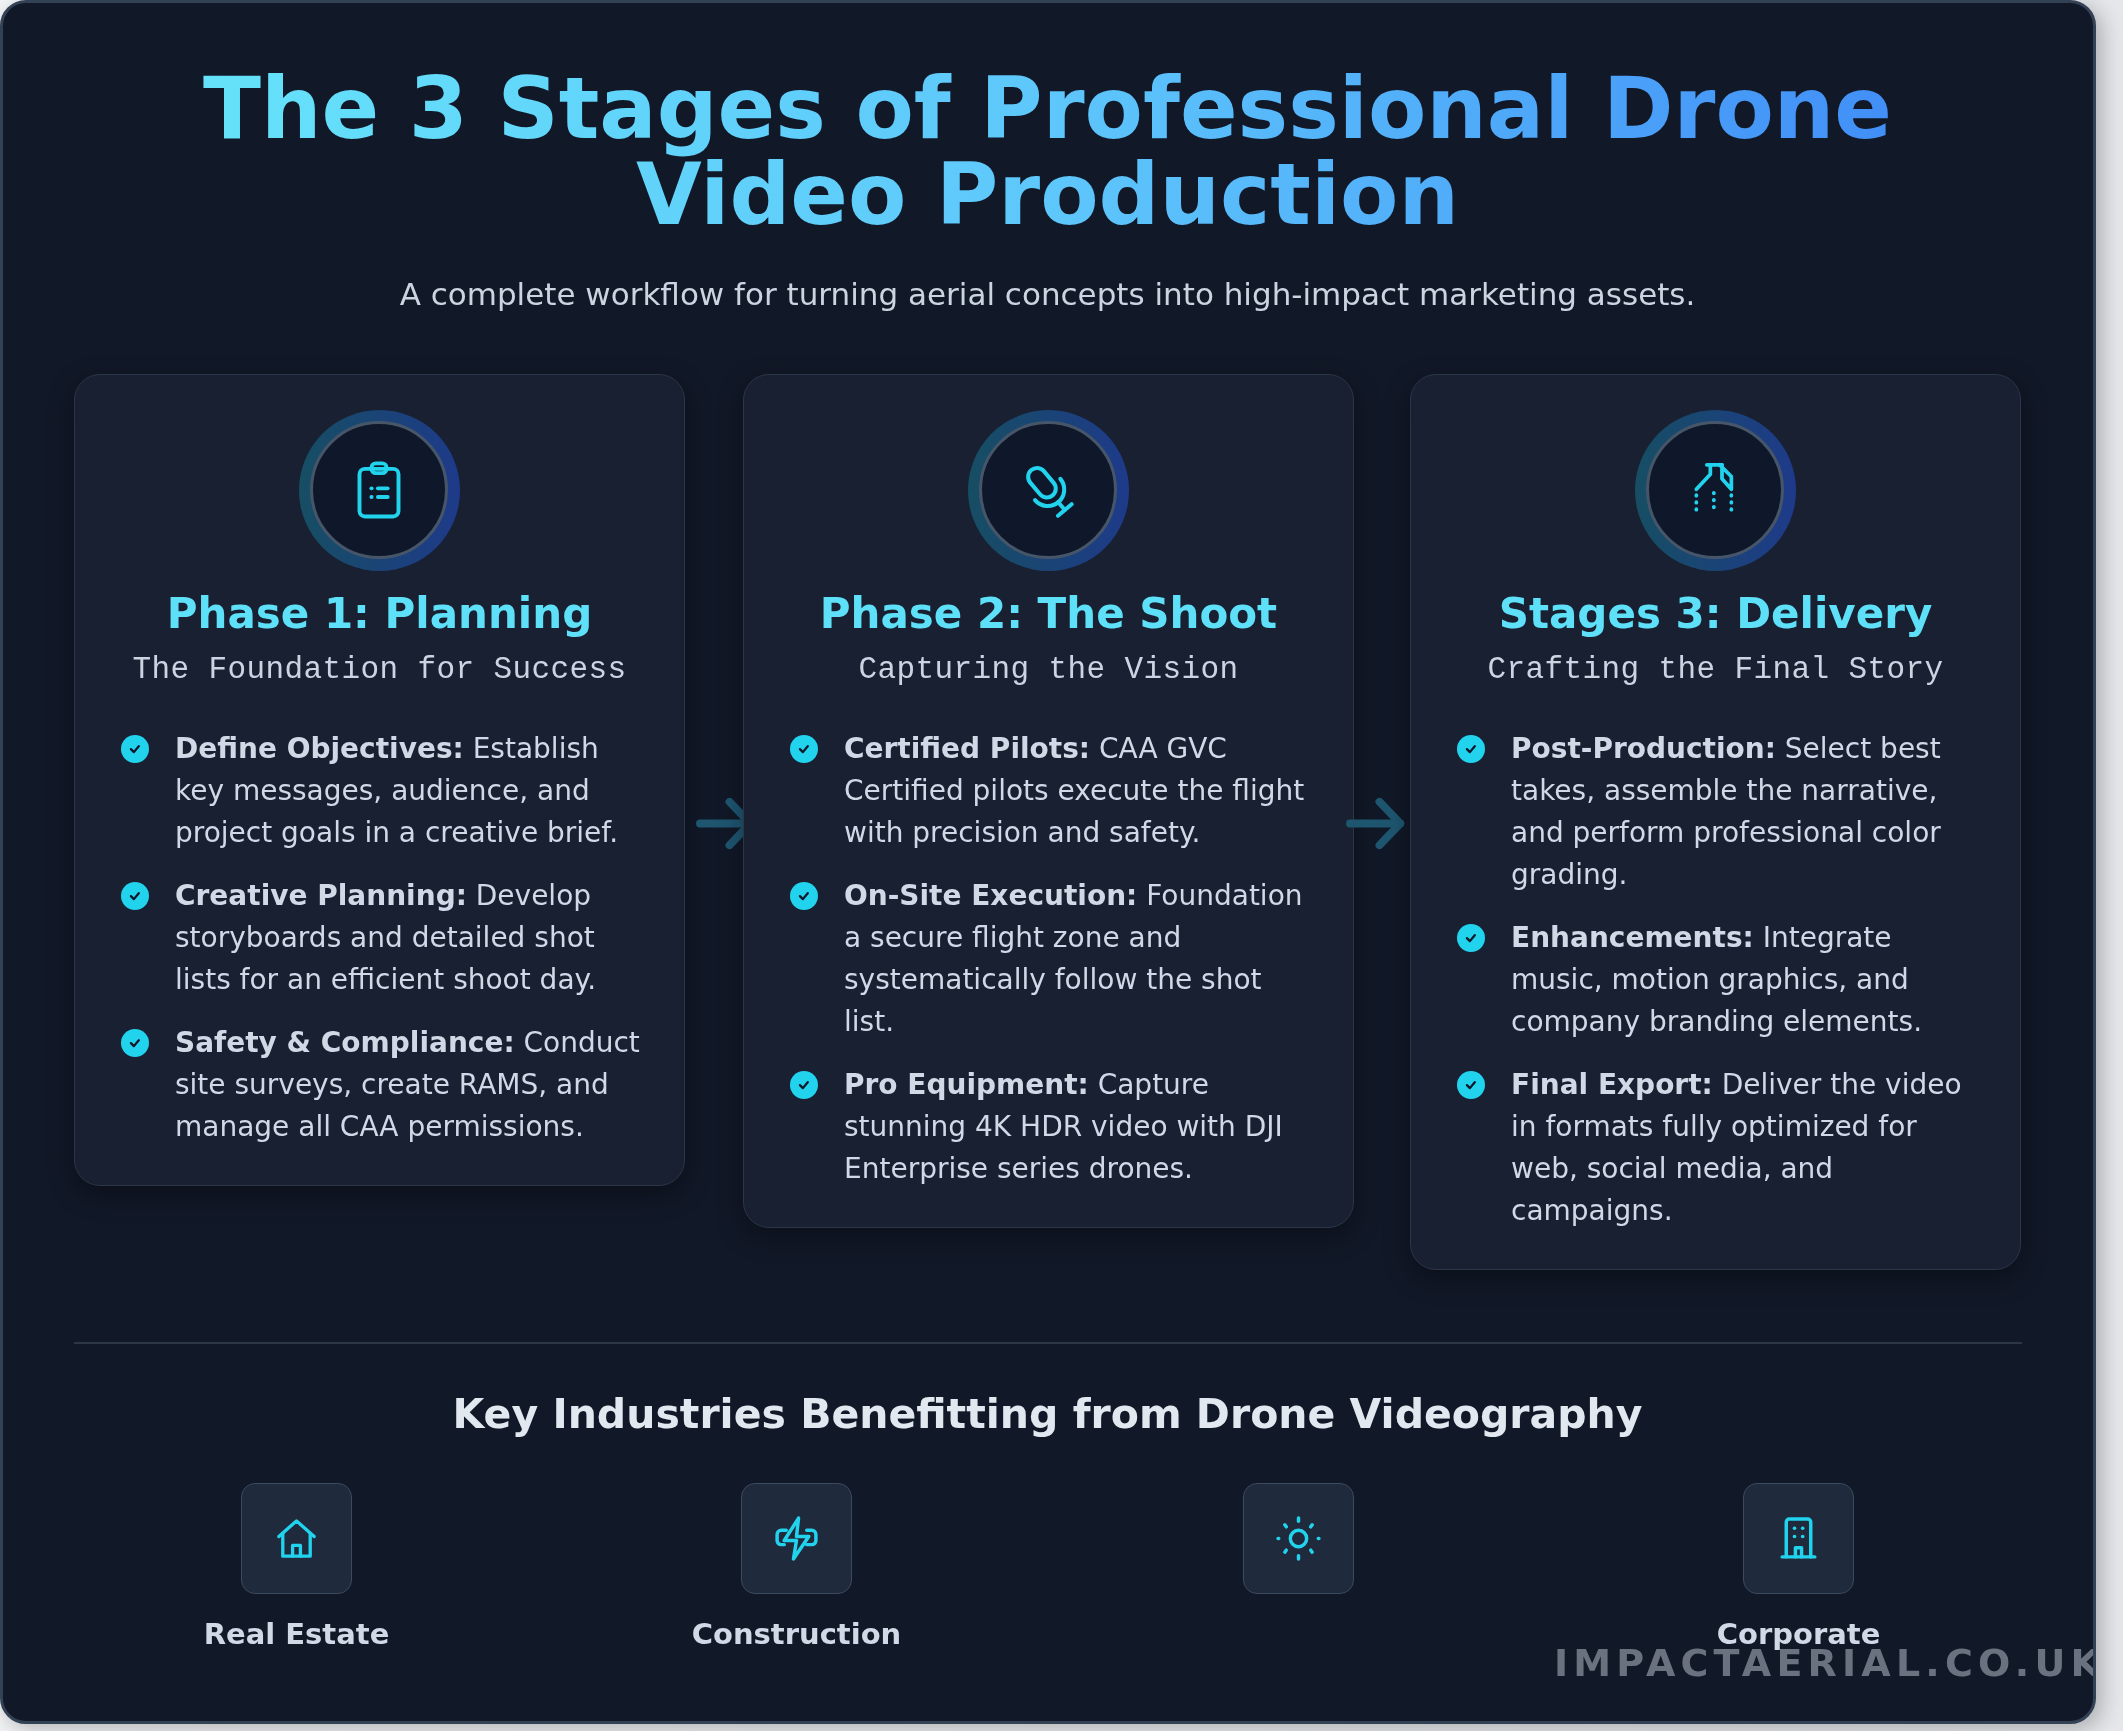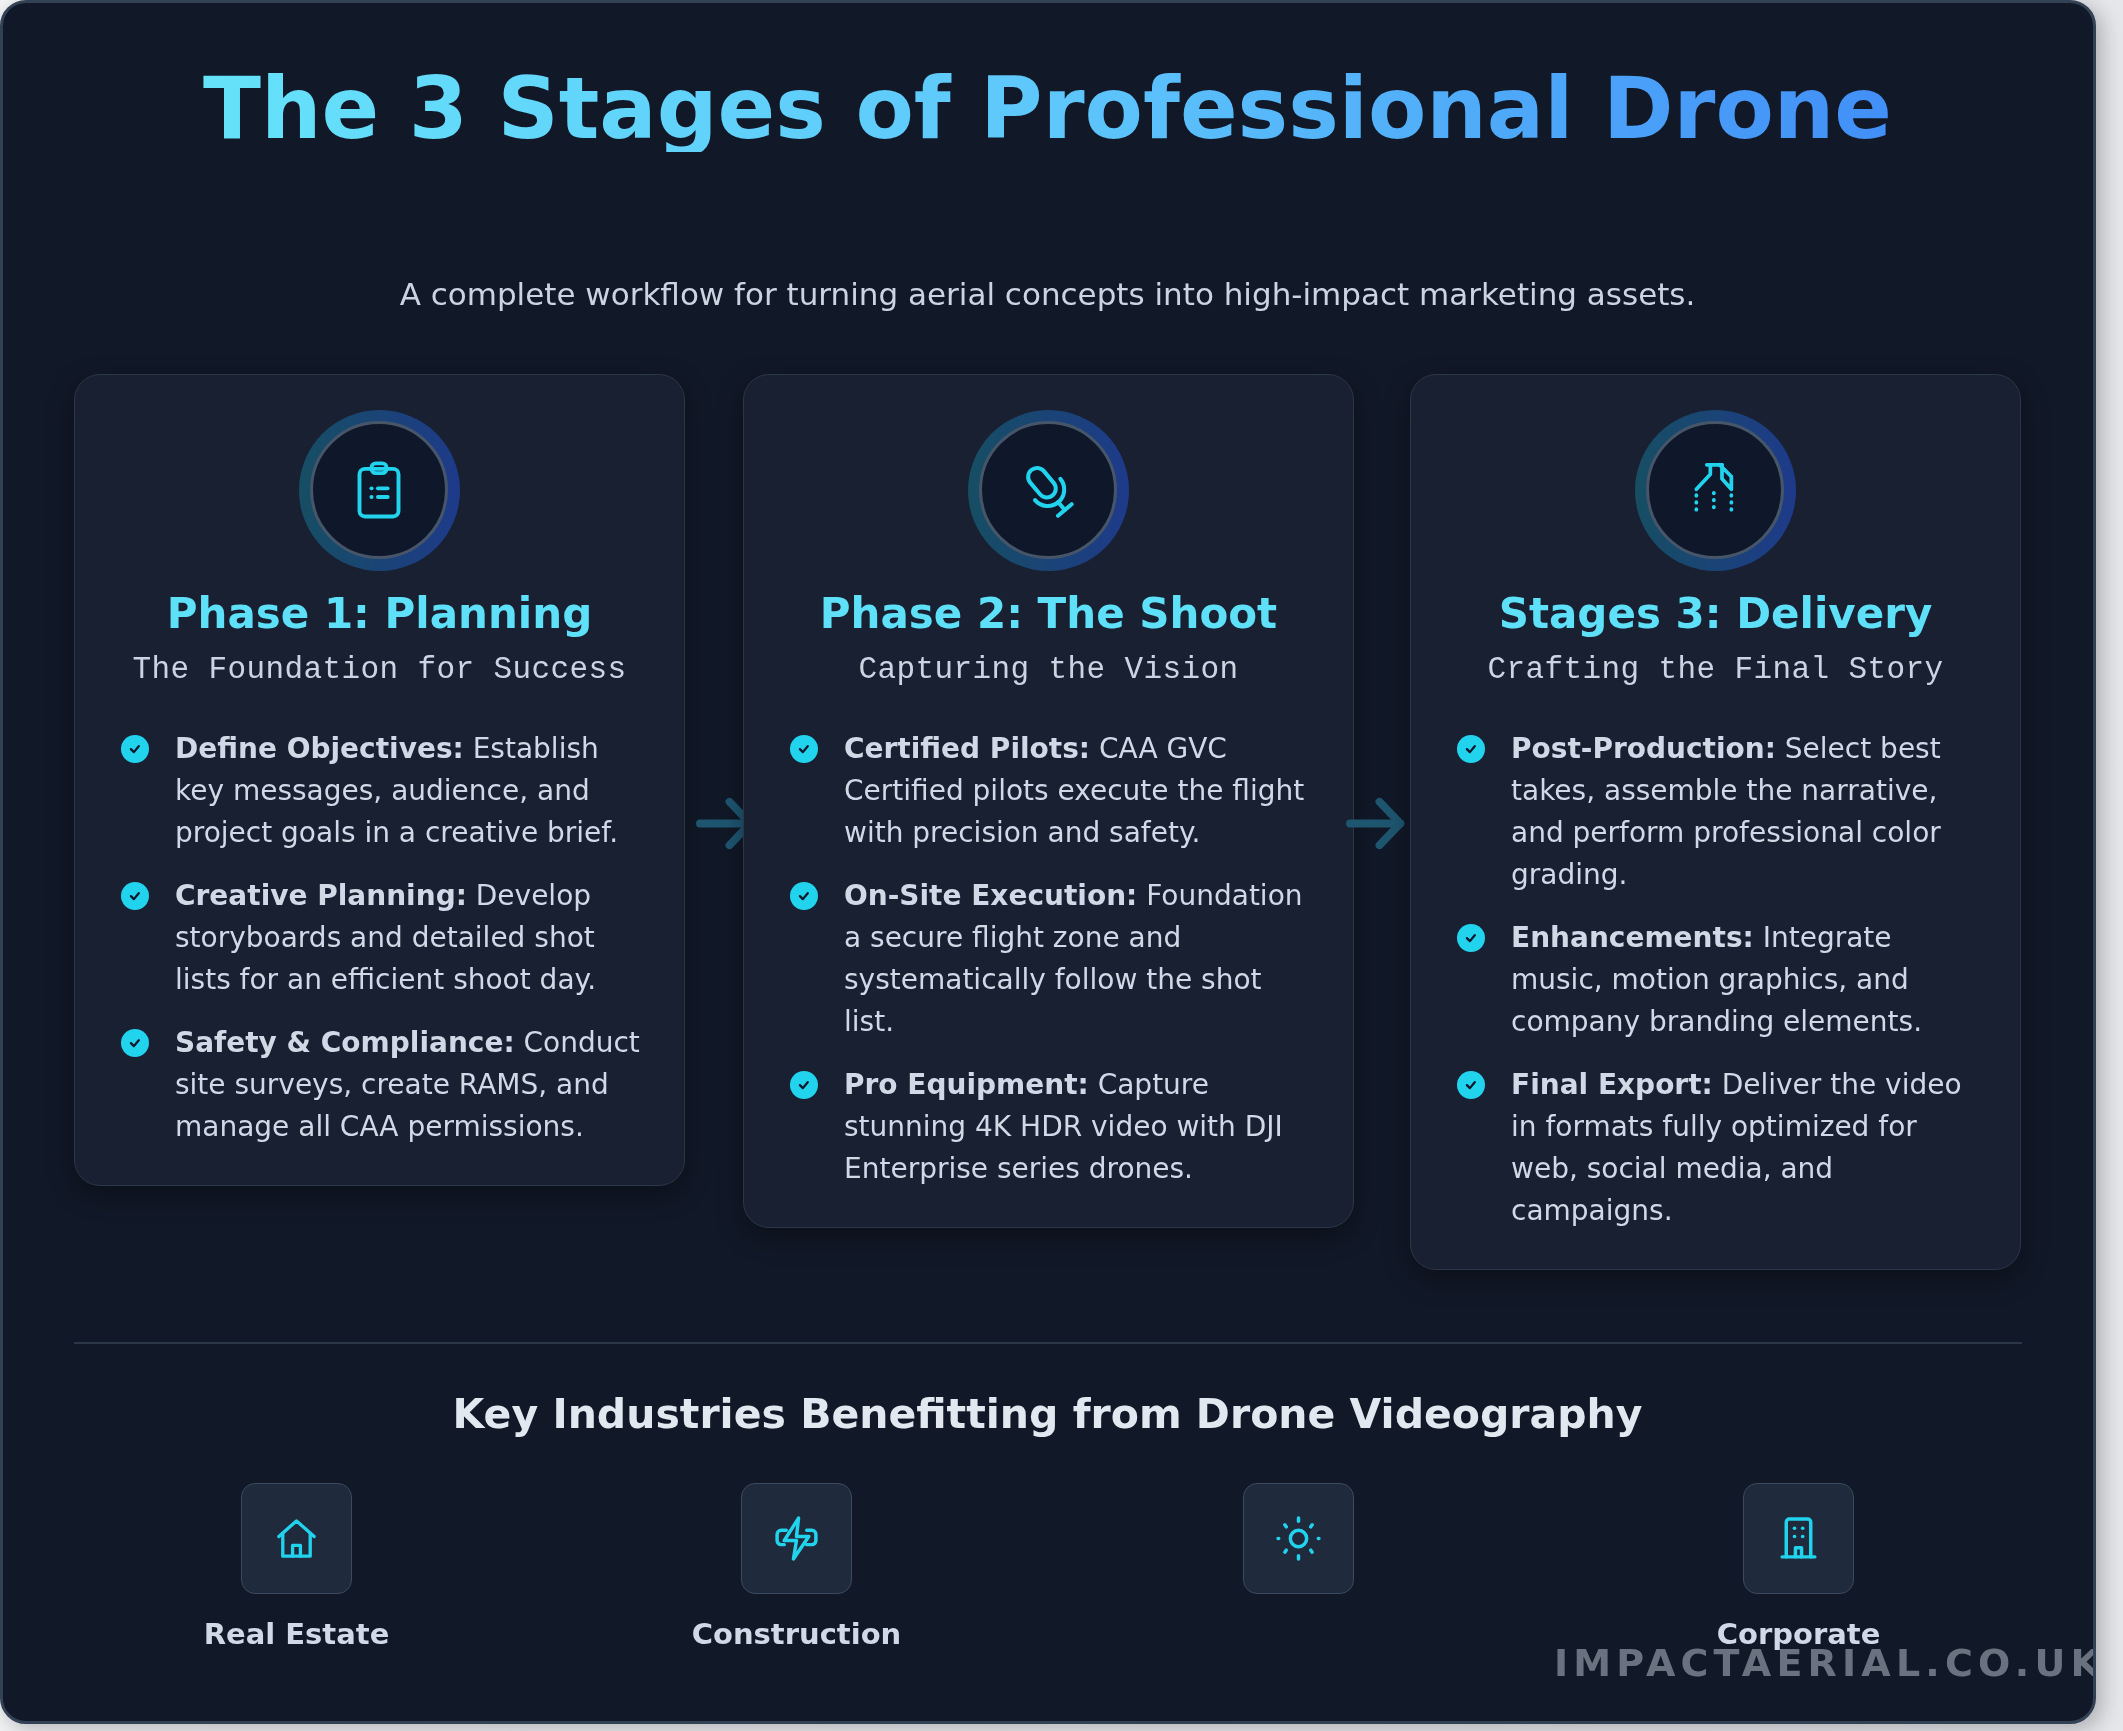--- a/index.html
+++ b/index.html
@@ -93,20 +93,21 @@
     color: rgba(156,163,175,0.65);
   }
 </style>
 </head>
 <body>
 
 <div class="frame">
 
   <h1 class="title">
     <span>The 3 Stages of Professional Drone</span><br>
+    <span>Video Production</span>
   </h1>
   <p class="subtitle">A complete workflow for turning aerial concepts into high-impact marketing assets.</p>
 
   <div class="card c1">
     <div class="ring">
       <div class="inner">
         <svg width="52" height="59" viewBox="0 0 24 27" fill="none" stroke="#22d3ee" stroke-width="1.8" stroke-linecap="round" stroke-linejoin="round">
           <rect x="3" y="3.5" width="18" height="22" rx="2.5"></rect>
           <rect x="8.5" y="1" width="7" height="4.5" rx="2"></rect>
           <line x1="8.5" y1="12.5" x2="8.6" y2="12.5"></line>

